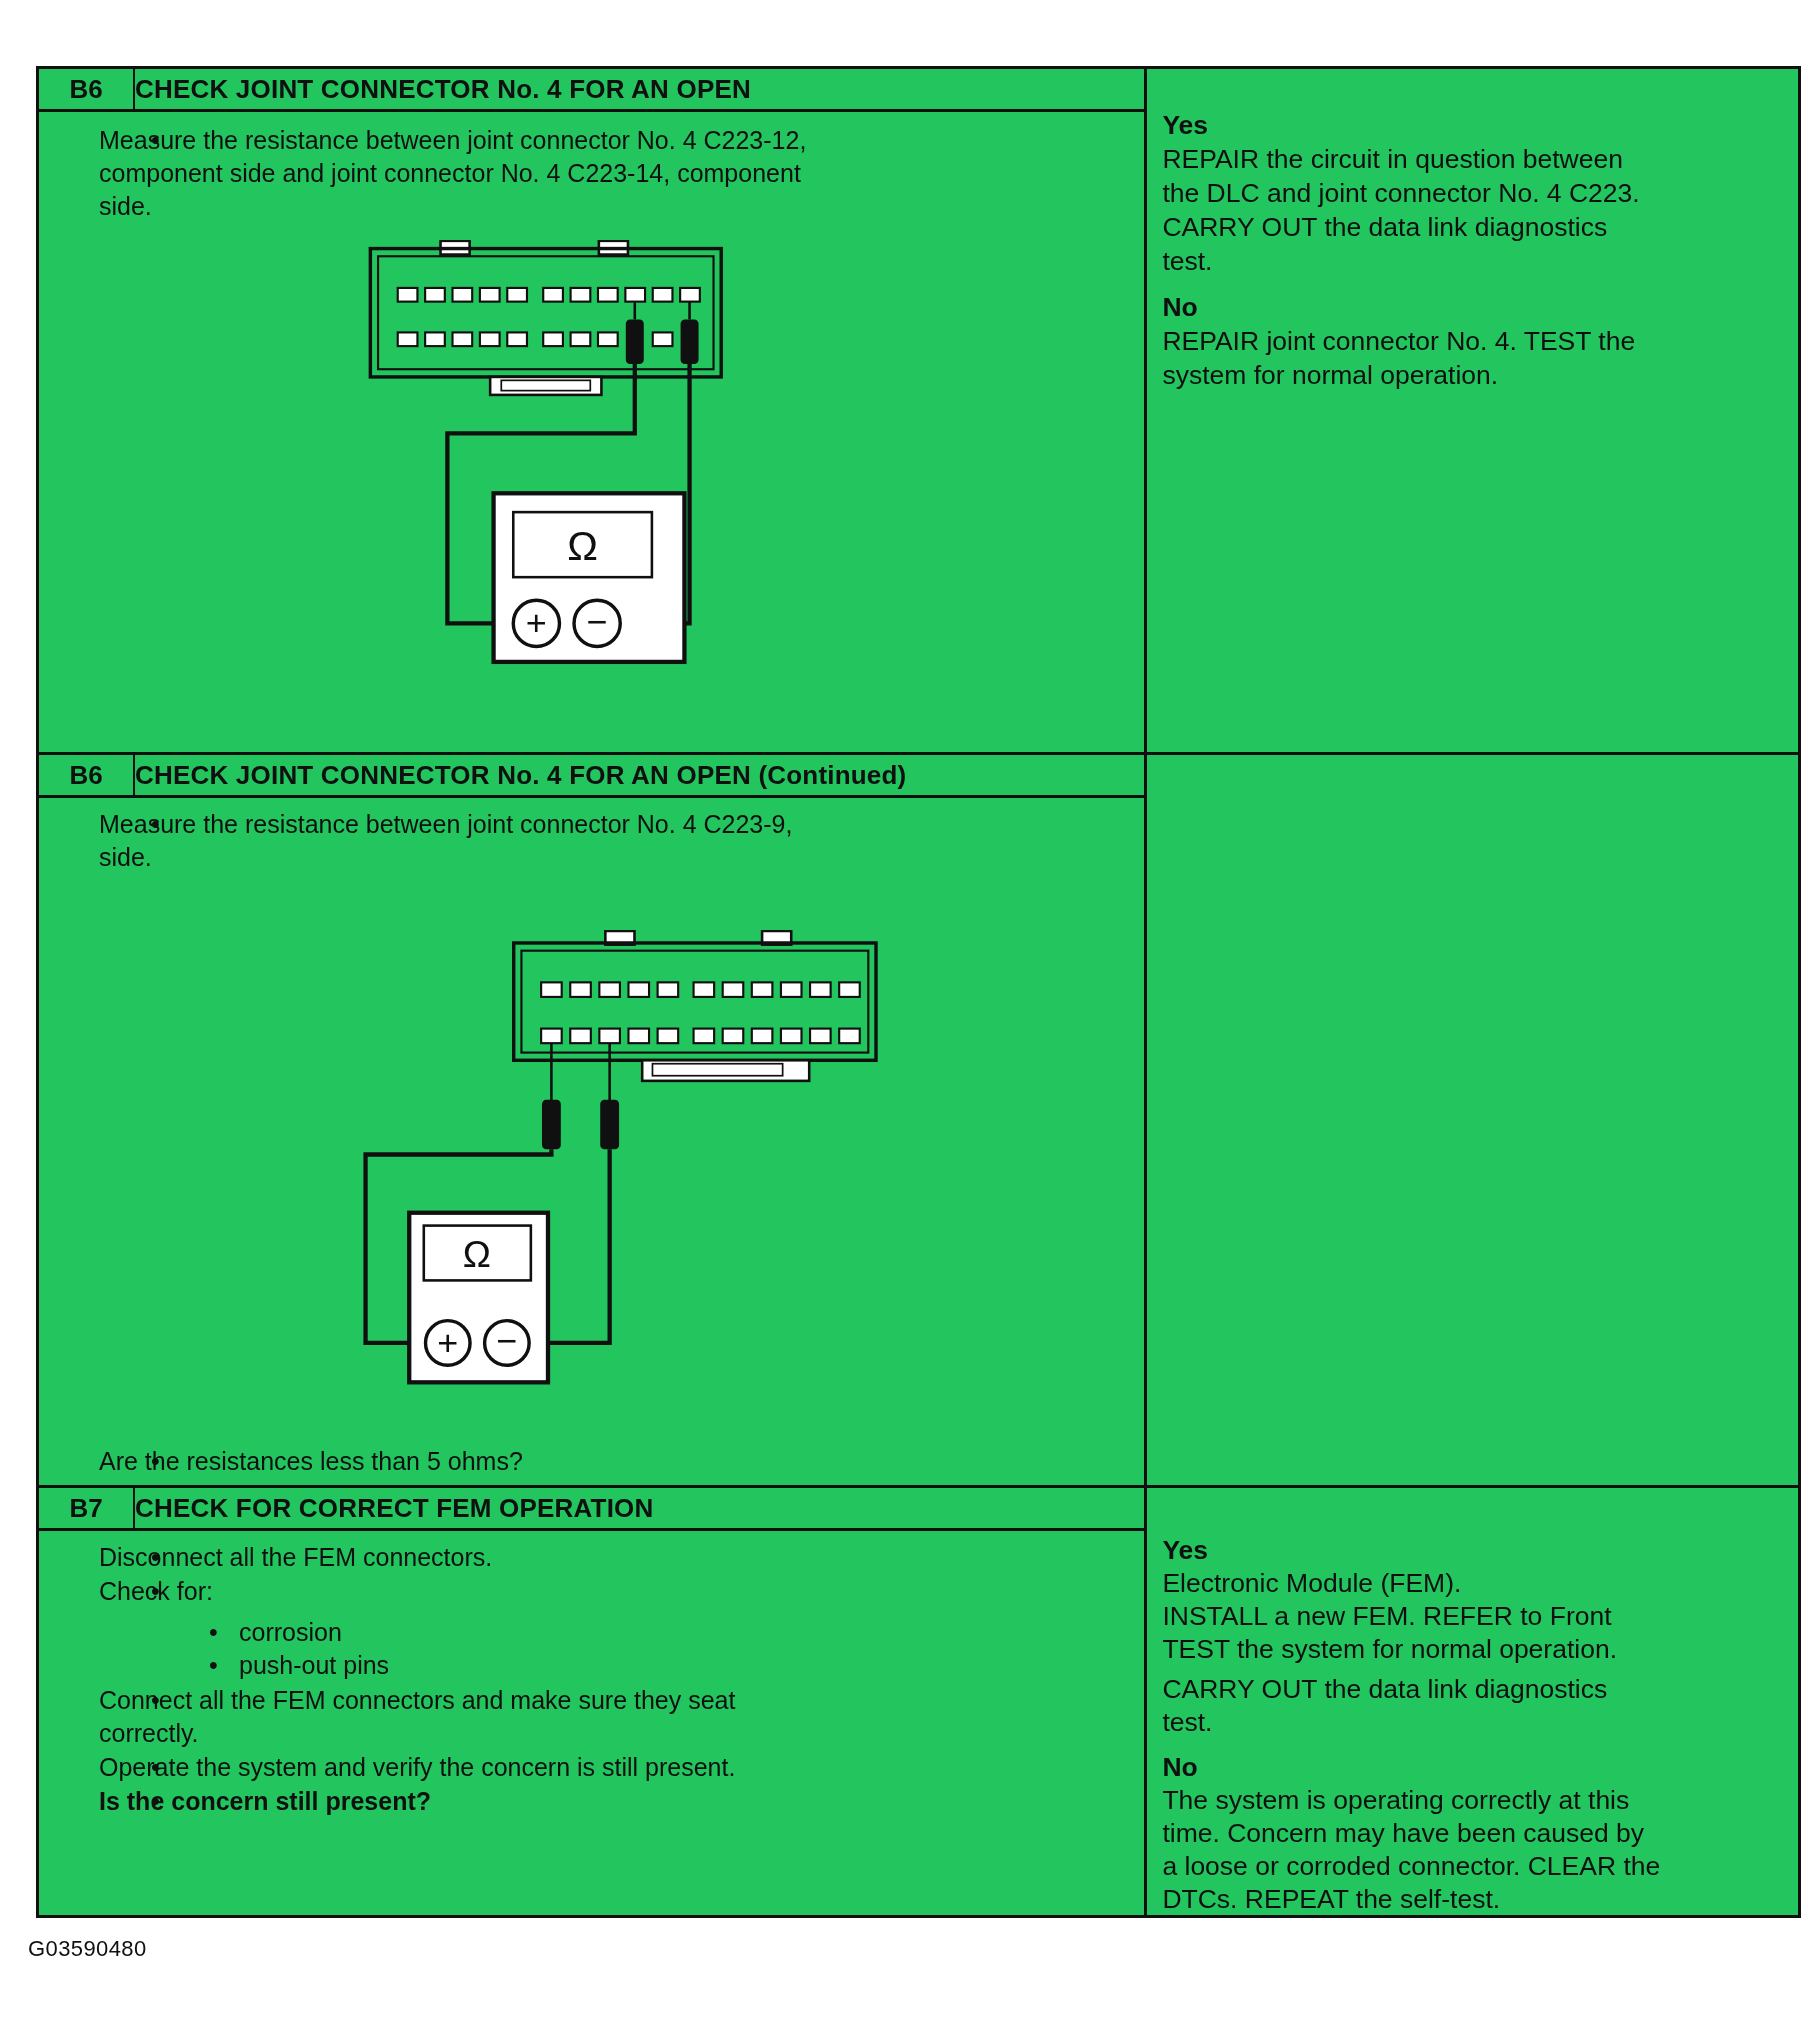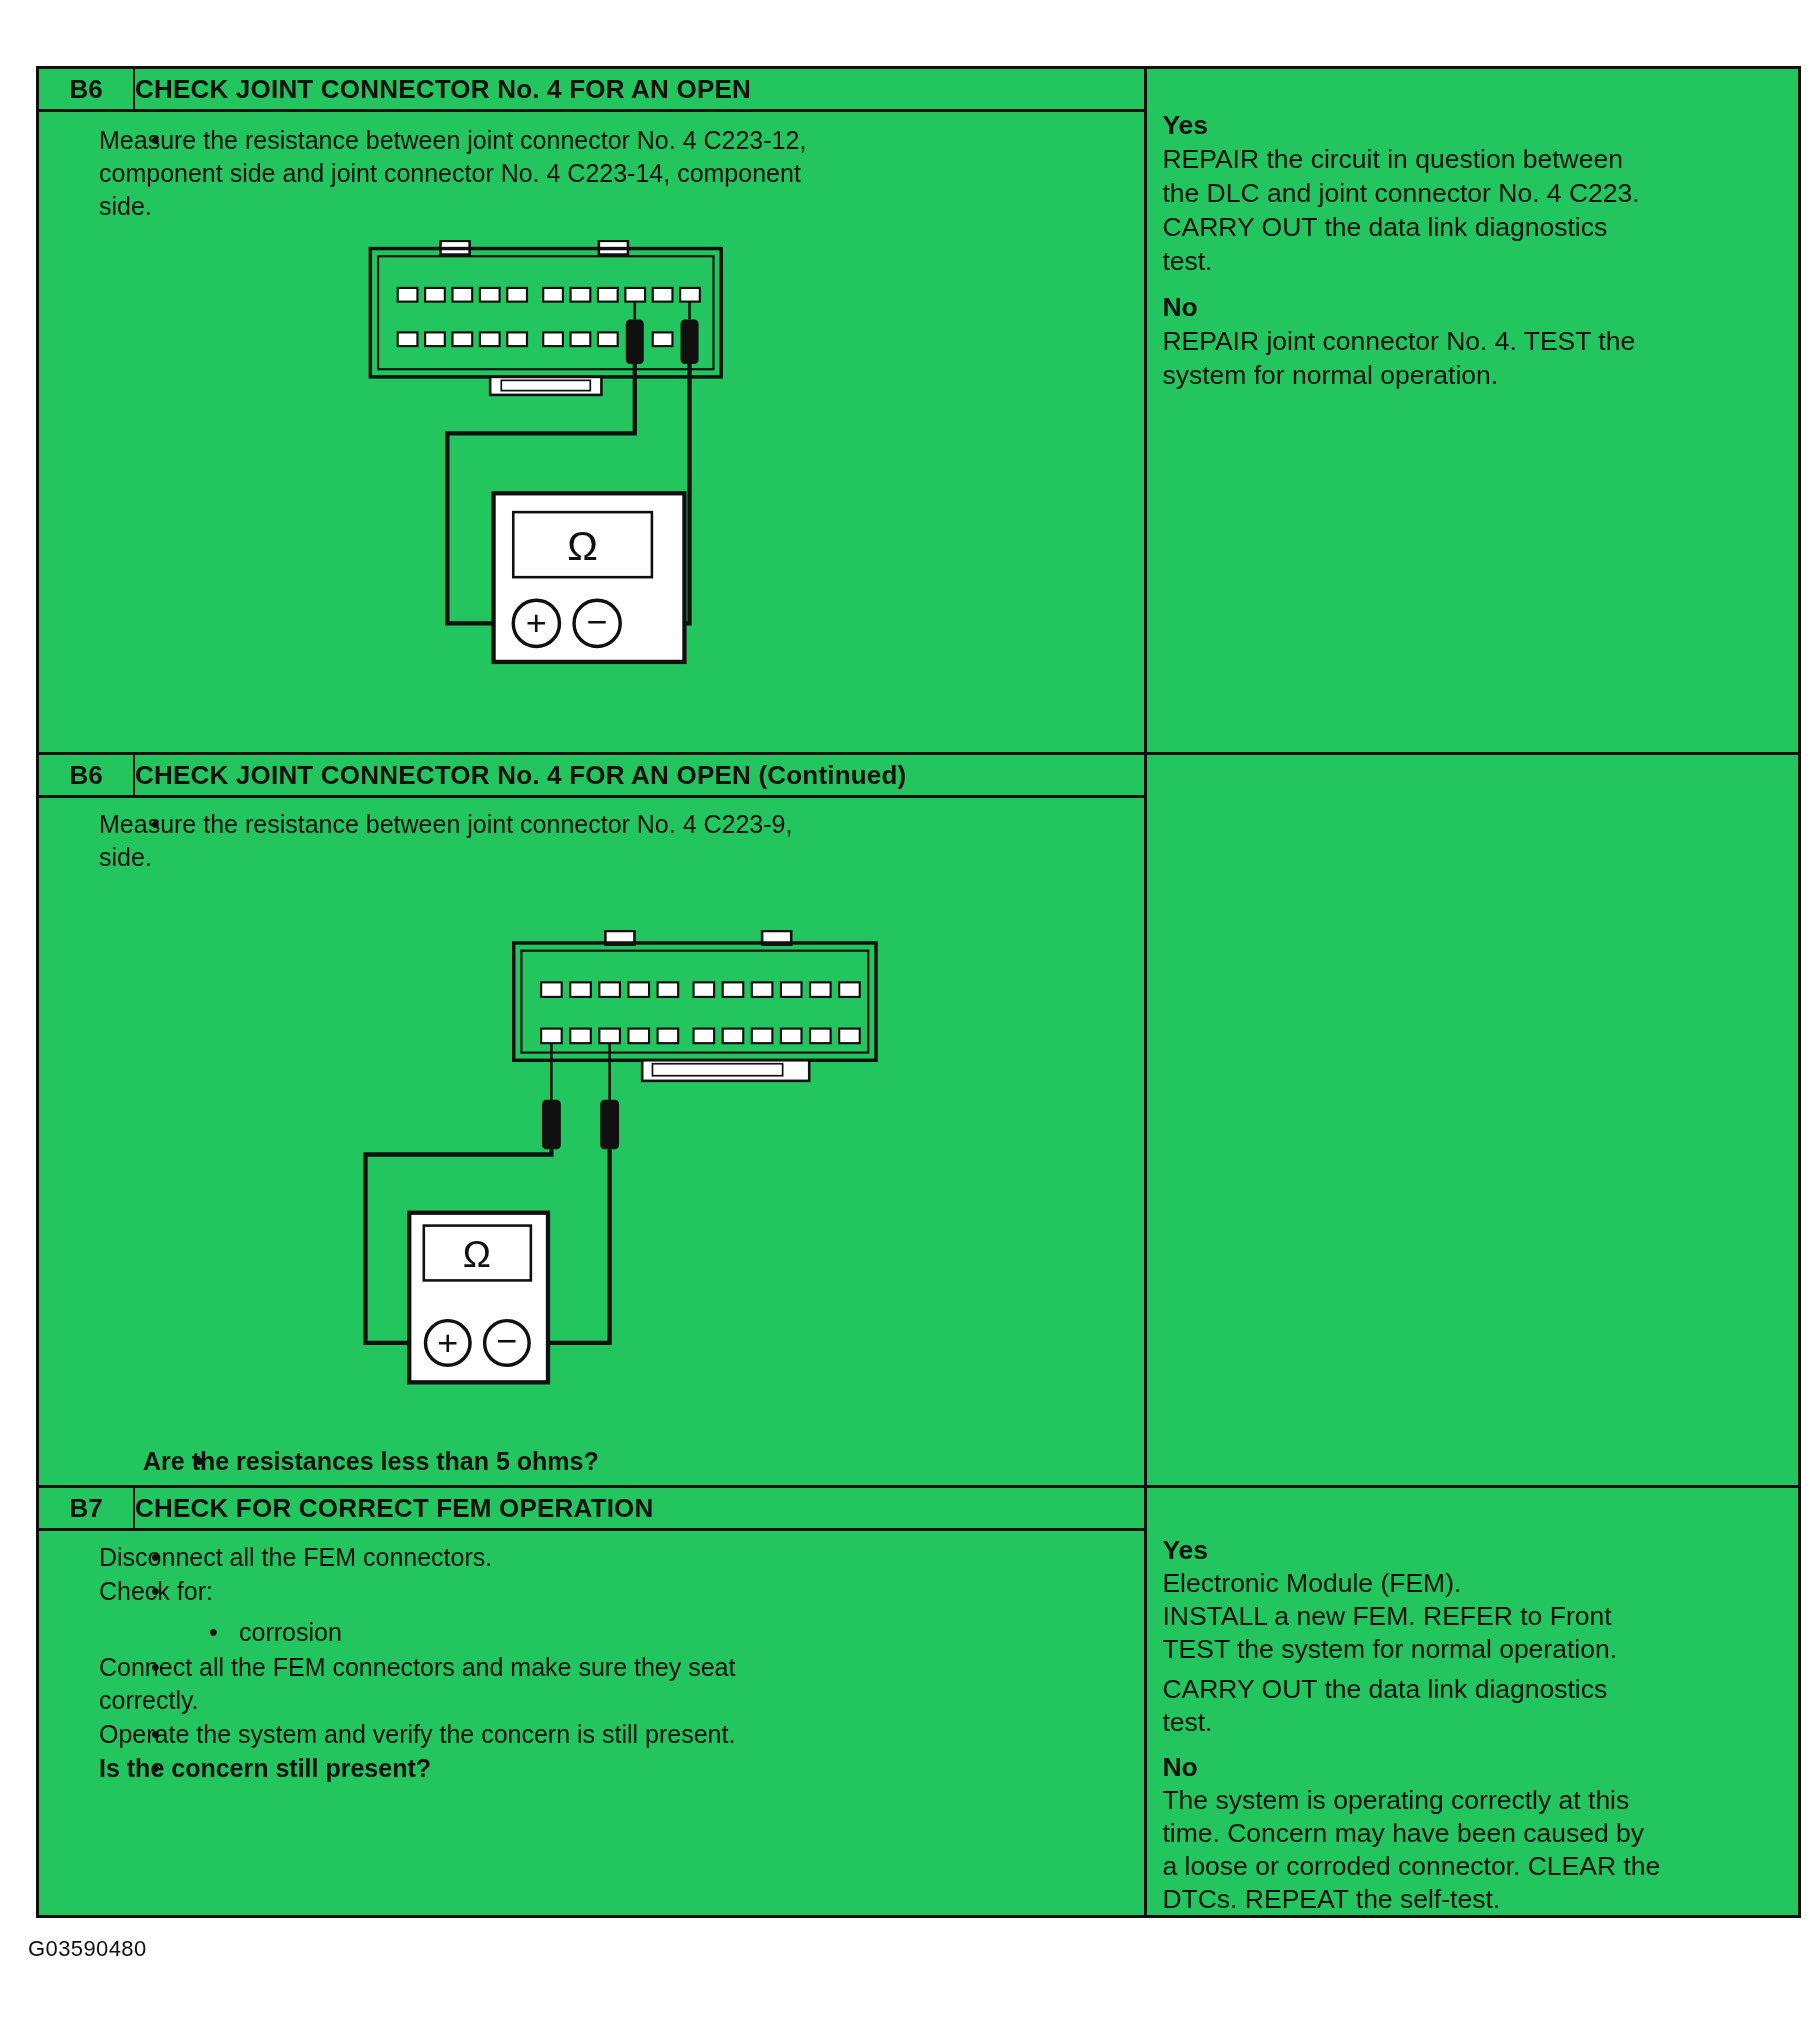--- a/index.html
+++ b/index.html
@@ -25,21 +25,21 @@
   .step-body{flex:1;position:relative;font-size:25px;line-height:33px;}
   .bullet-item{position:relative;padding-left:60px;}
   .bullet-marker{position:absolute;left:112px;top:0;}
   .bullet-marker::before{content:"•";}
   .sub-list{margin:8.6px 0 1.7px 0;line-height:33px;}
   .sub-item{position:relative;padding-left:200px;}
   .sub-item .bullet-marker{left:170px;}
   .ln{display:block;}
   .mt14{margin-top:12px;} .mt12{margin-top:10.3px;}
   .r3-body{padding-top:8.6px;line-height:34px;}
-  .question{position:absolute;left:0;right:0;bottom:6.8px;font-weight:bold;margin-left:44px;}
+  .question{position:absolute;left:0;right:0;bottom:6.8px;font-weight:normal;}
   .bold{font-weight:bold;}
   .res-pad-1{padding-top:39px;}
   .res-pad-3{padding-top:46px;line-height:33px;}
   .res-label{font-weight:bold;}
   .res-group-gap{margin-top:12px;}
   .para-gap{margin-top:6.8px;}
   .diag{position:absolute;}
   .diag text{fill:#101010;stroke:none;font-family:"Liberation Sans",sans-serif;}
   .figure-id{position:absolute;left:28px;top:1936px;font-size:22px;letter-spacing:0.4px;}
 </style>
@@ -218,20 +218,24 @@
         </div>
         <div class="bullet-item">
           <span class="bullet-marker"></span>
           <span>Check for:</span>
         </div>
         <div class="sub-list">
           <div class="sub-item">
             <span class="bullet-marker"></span>
             <span>corrosion</span>
           </div>
+          <div class="sub-item">
+            <span class="bullet-marker"></span>
+            <span>push-out pins</span>
+          </div>
         </div>
         <div class="bullet-item" style="line-height:33px;">
           <span class="bullet-marker"></span>
           <span class="ln">Connect all the FEM connectors and make sure they seat</span>
           <span class="ln">correctly.</span>
         </div>
         <div class="bullet-item">
           <span class="bullet-marker"></span>
           <span>Operate the system and verify the concern is still present.</span>
         </div>

